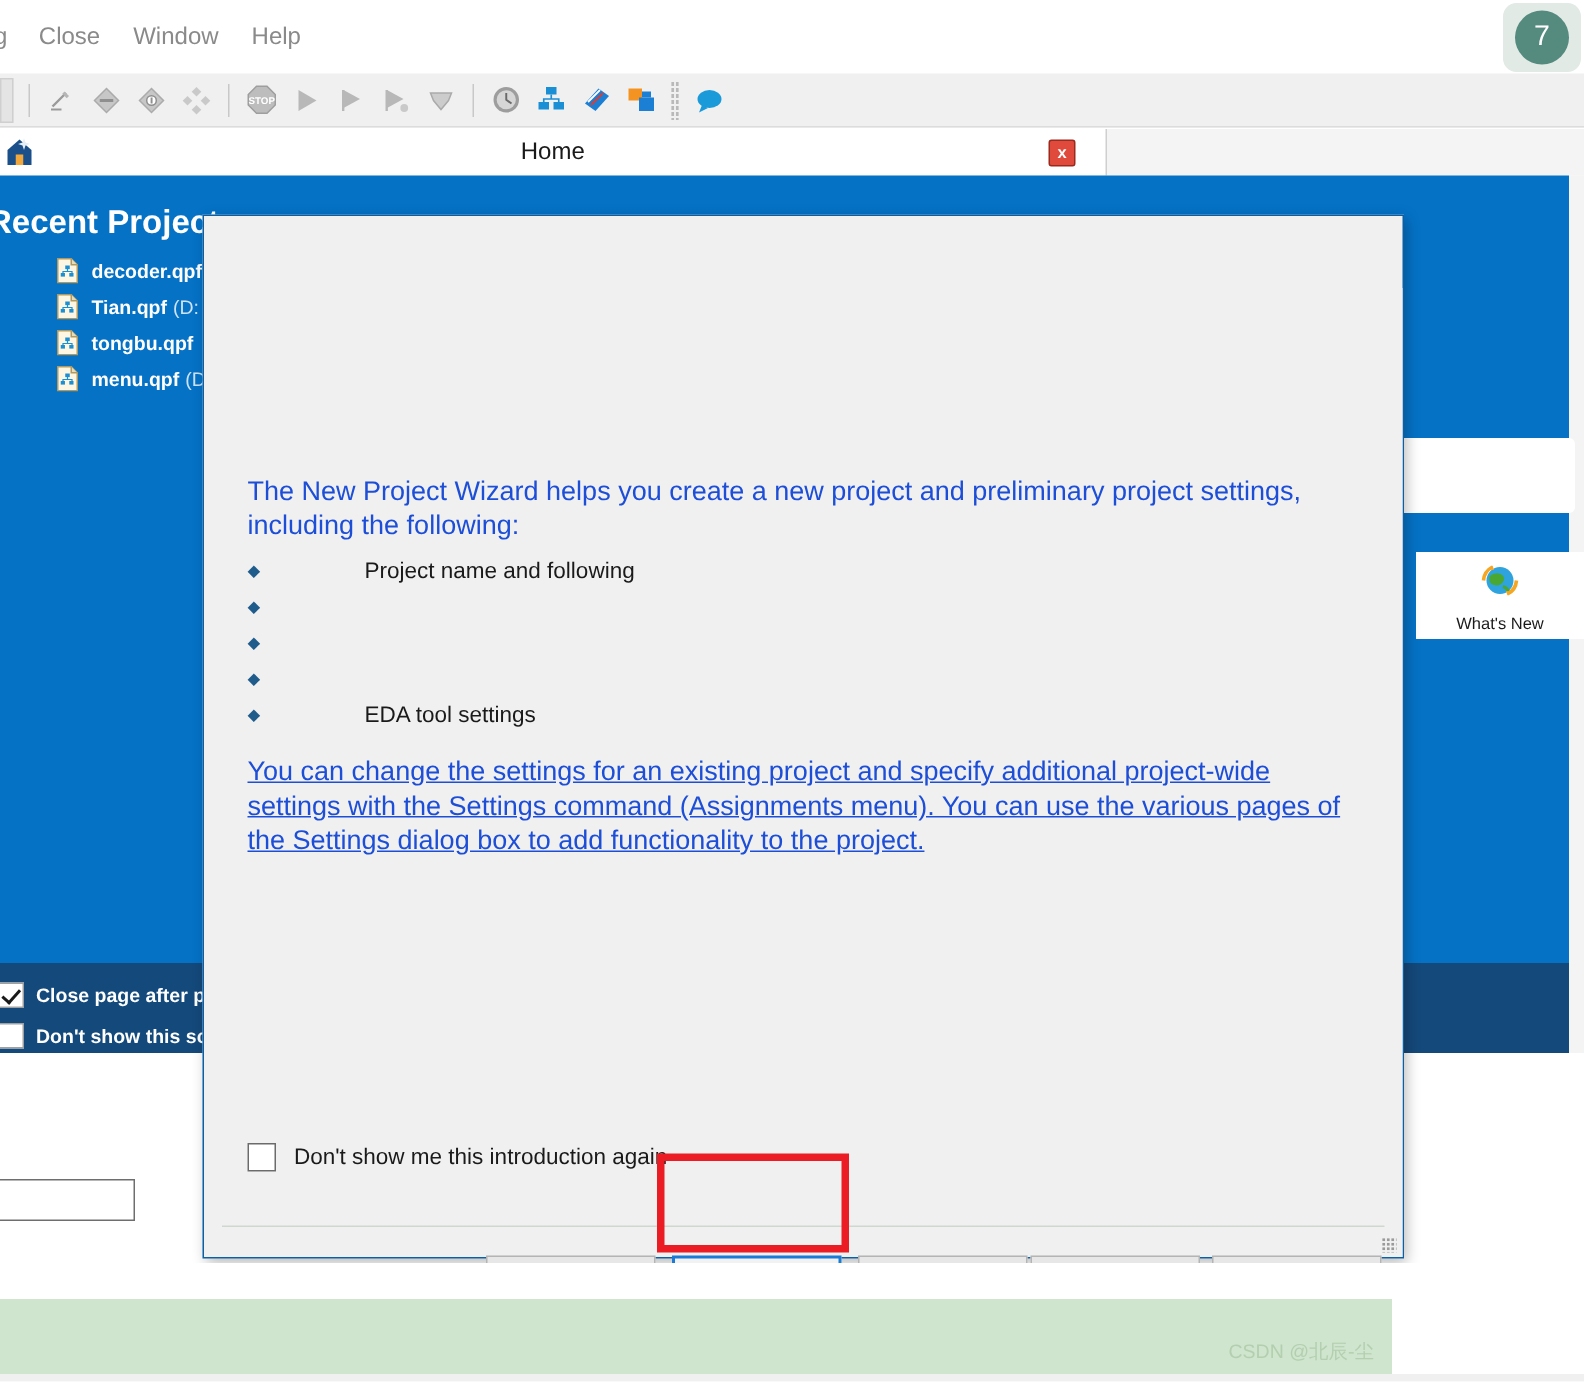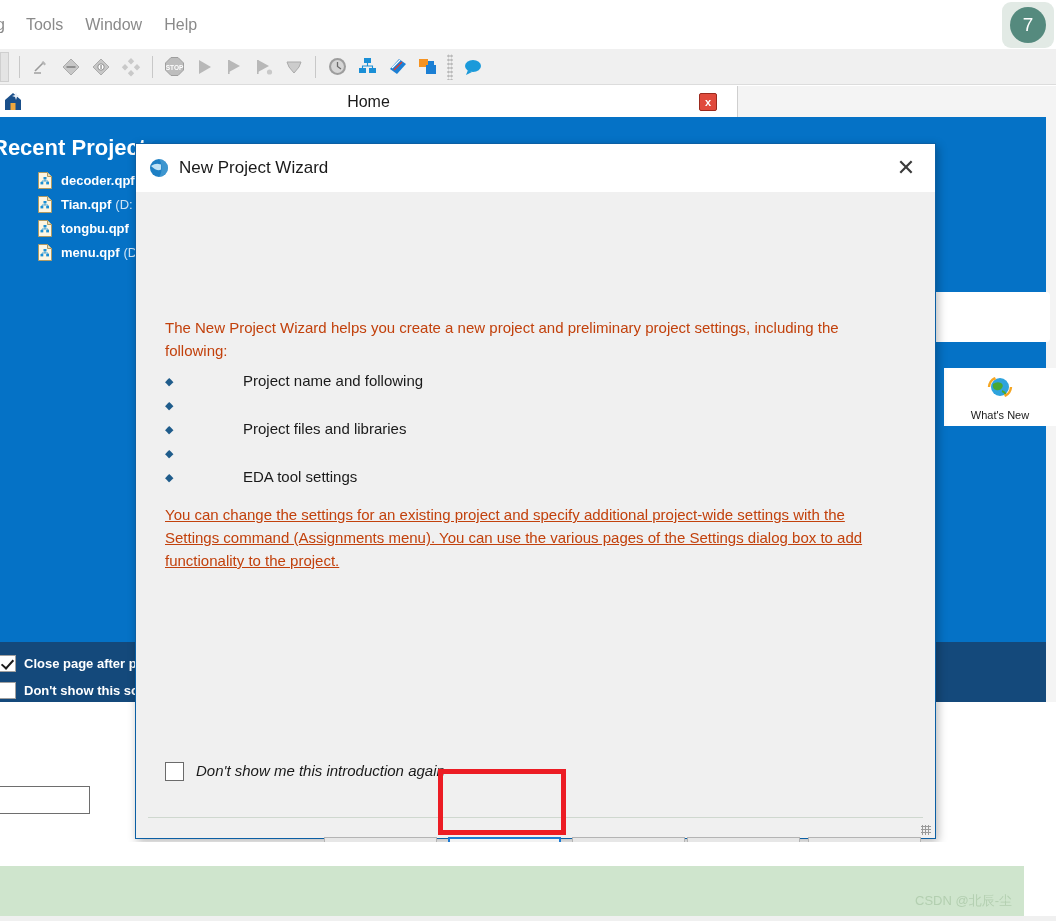--- a/index.html
+++ b/index.html
@@ -300,22 +300,22 @@
     position: absolute;
     left: 29px; top: 63px;
     font-size: 24px;
     font-weight: bold;
     color: #111111;
   }
   .dlg-para {
     position: absolute;
     left: 29px;
     width: 735px;
-    font-size: 15px;
-    color: #c2410c;
+    font-size: 18px;
+    color: #1d4ed8;
     line-height: 23px;
   }
   .dlg-para.p1 { top: 124px; }
   .dlg-para.p2 { top: 311px; text-decoration: underline; }
   .dlg-bullets {
     position: absolute;
     left: 29px; top: 177px;
     width: 700px;
   }
   .bullet-row {
@@ -332,22 +332,21 @@
     line-height: 24px;
     flex: none;
   }
   .bullet-text { margin-left: 69px; line-height: 24px; }
 
   
   .dlg-check-row {
     position: absolute;
     left: 29px; top: 570px;
     display: flex;
-    align-items: flex-start;
-    font-style: italic;
+    align-items: center;
   }
   .dlg-checkbox {
     width: 19px; height: 19px;
     border: 1px solid #6b6b6b;
     background: #ffffff;
     box-sizing: border-box;
     margin-right: 12px;
   }
   .dlg-check-label {
     font-size: 15px;
@@ -410,21 +409,21 @@
   
   .bottom-white {
     position: absolute;
     left: 0; top: 842px;
     width: 1056px; height: 26px;
     background: #ffffff;
   }
   .green-band {
     position: absolute;
     left: 0; top: 866px;
-    width: 1024px; height: 50px;
+    width: 928px; height: 50px;
     background: #cfe5cd;
   }
   .watermark {
     position: absolute;
     right: 12px; bottom: 6px;
     font-size: 13px;
     color: #b3cfb0;
     white-space: nowrap;
   }
   .bottom-gray {
@@ -438,21 +437,21 @@
     right: 0; top: 117px;
     width: 10px; height: 585px;
     background: #f4f4f4;
   }
 </style>
 </head>
 <body>
 
 <div class="menubar">
   <div class="menu-item clipped">g</div>
-  <div class="menu-item">Tools</div>
+  <div class="menu-item">Close</div>
   <div class="menu-item">Window</div>
   <div class="menu-item">Help</div>
 </div>
 
 <div class="badge-wrap">
   <div class="badge-circle">7</div>
 </div>
 
 <div class="toolbar">
   <div class="tb-handle"></div>
@@ -669,49 +668,36 @@
   </span>
   <span class="whats-new-label">What's New</span>
 </div>
 
 <div class="under-strip">
   <div class="empty-input"></div>
 </div>
 
 <div class="dialog">
 
-  <div class="dlg-titlebar">
-    <span class="dlg-title-icon">
-      <svg width="22" height="22" viewBox="0 0 22 22">
-        <circle cx="11" cy="11" r="9" fill="#1d7fc4"></circle>
-        <path d="M3 9 q7 -5 14 1 q-6 7 -14 -1z" fill="#bfe2f5"></path>
-        <path d="M13 7 l6 0 0 6 -6 0z" fill="#1d7fc4"></path>
-        <path d="M11 2 a9 9 0 0 1 0 18 a6 11 0 0 0 0 -18z" fill="#5aa9d8" opacity="0.55"></path>
-      </svg>
-    </span>
-    <span class="dlg-title-text">New Project Wizard</span>
-    <span class="dlg-close">✕</span>
-  </div>
 
   <div class="dlg-body">
 
 
     <div class="dlg-para p1">The New Project Wizard helps you create a new project and preliminary project settings, including the following:</div>
 
     <div class="dlg-bullets">
       <div class="bullet-row">
         <span class="bullet-dia">◆</span>
         <span class="bullet-text">Project name and following</span>
       </div>
       <div class="bullet-row">
         <span class="bullet-dia">◆</span>
       </div>
       <div class="bullet-row">
         <span class="bullet-dia">◆</span>
-        <span class="bullet-text">Project files and libraries</span>
       </div>
       <div class="bullet-row">
         <span class="bullet-dia">◆</span>
       </div>
       <div class="bullet-row">
         <span class="bullet-dia">◆</span>
         <span class="bullet-text">EDA tool settings</span>
       </div>
     </div>
 

